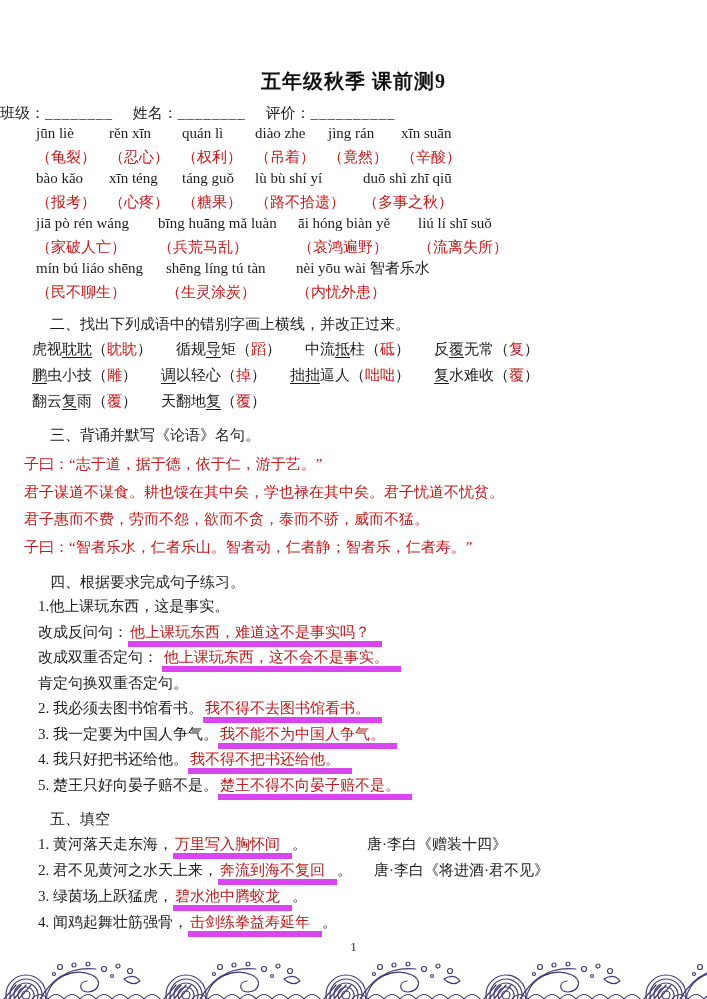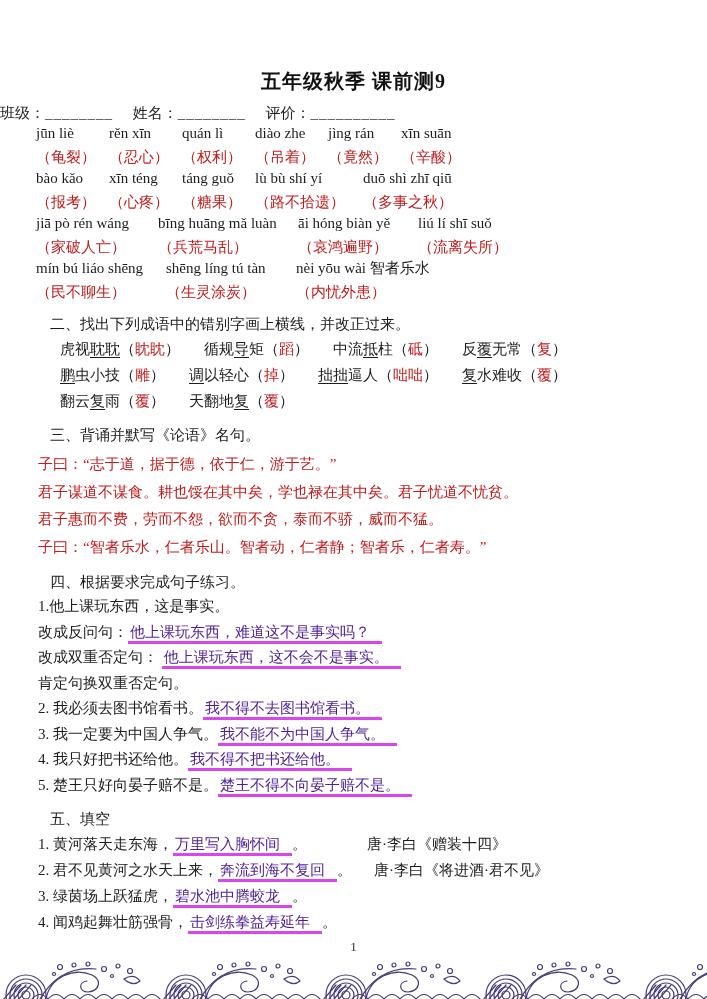--- a/index.html
+++ b/index.html
@@ -20,30 +20,30 @@
   .sec-heading{padding-left:50px;margin-top:9px;line-height:24px;color:#1c1c1c;}
   .red{color:#c11b1b;}
   
   .s1-row{padding-left:36px;margin-top:0;}
   .cell{display:inline-block;vertical-align:top;}
   .py{display:block;line-height:21px;color:#1c1c1c;margin-bottom:3px;white-space:nowrap;}
   .ans{display:block;line-height:21px;color:#c11b1b;white-space:nowrap;}
   .w72{width:73px}.w108{width:108px}
   .w120{width:122px}.w140{width:140px}.w118{width:120px}.w130{width:130px}
   
-  .s2-row{padding-left:60px;line-height:26px;white-space:nowrap;font-family:Liberation Serif, serif;}
+  .s2-row{padding-left:32px;line-height:26px;white-space:nowrap;font-family:Liberation Serif, serif;}
   .s2-item{margin-right:24px;}
   .wrong{text-decoration:underline;text-underline-offset:3px;}
   
-  .rline{padding-left:38px;line-height:27.5px;color:#c11b1b;white-space:nowrap;}
+  .rline{padding-left:24px;line-height:27.5px;color:#c11b1b;white-space:nowrap;}
   .s3-block{margin-top:4px;}
   
   .s4-line{padding-left:38px;line-height:25.5px;white-space:nowrap;}
   .ansline{
-    color:#4c1d95;border-bottom:3px solid #d946ef;
+    color:#b91c1c;border-bottom:6px solid #d946ef;
     padding:0 12px 1px 2px;
   }
   
   .s5-line{padding-left:38px;line-height:26px;white-space:nowrap;}
   .src-gap-lg{margin-left:60px;color:#1c1c1c;}
   .src-gap-sm{margin-left:22px;color:#1c1c1c;}
   .footer-num{
     position:absolute;left:0;bottom:44px;width:100%;
     text-align:center;font-size:13px;color:#333;
   }

